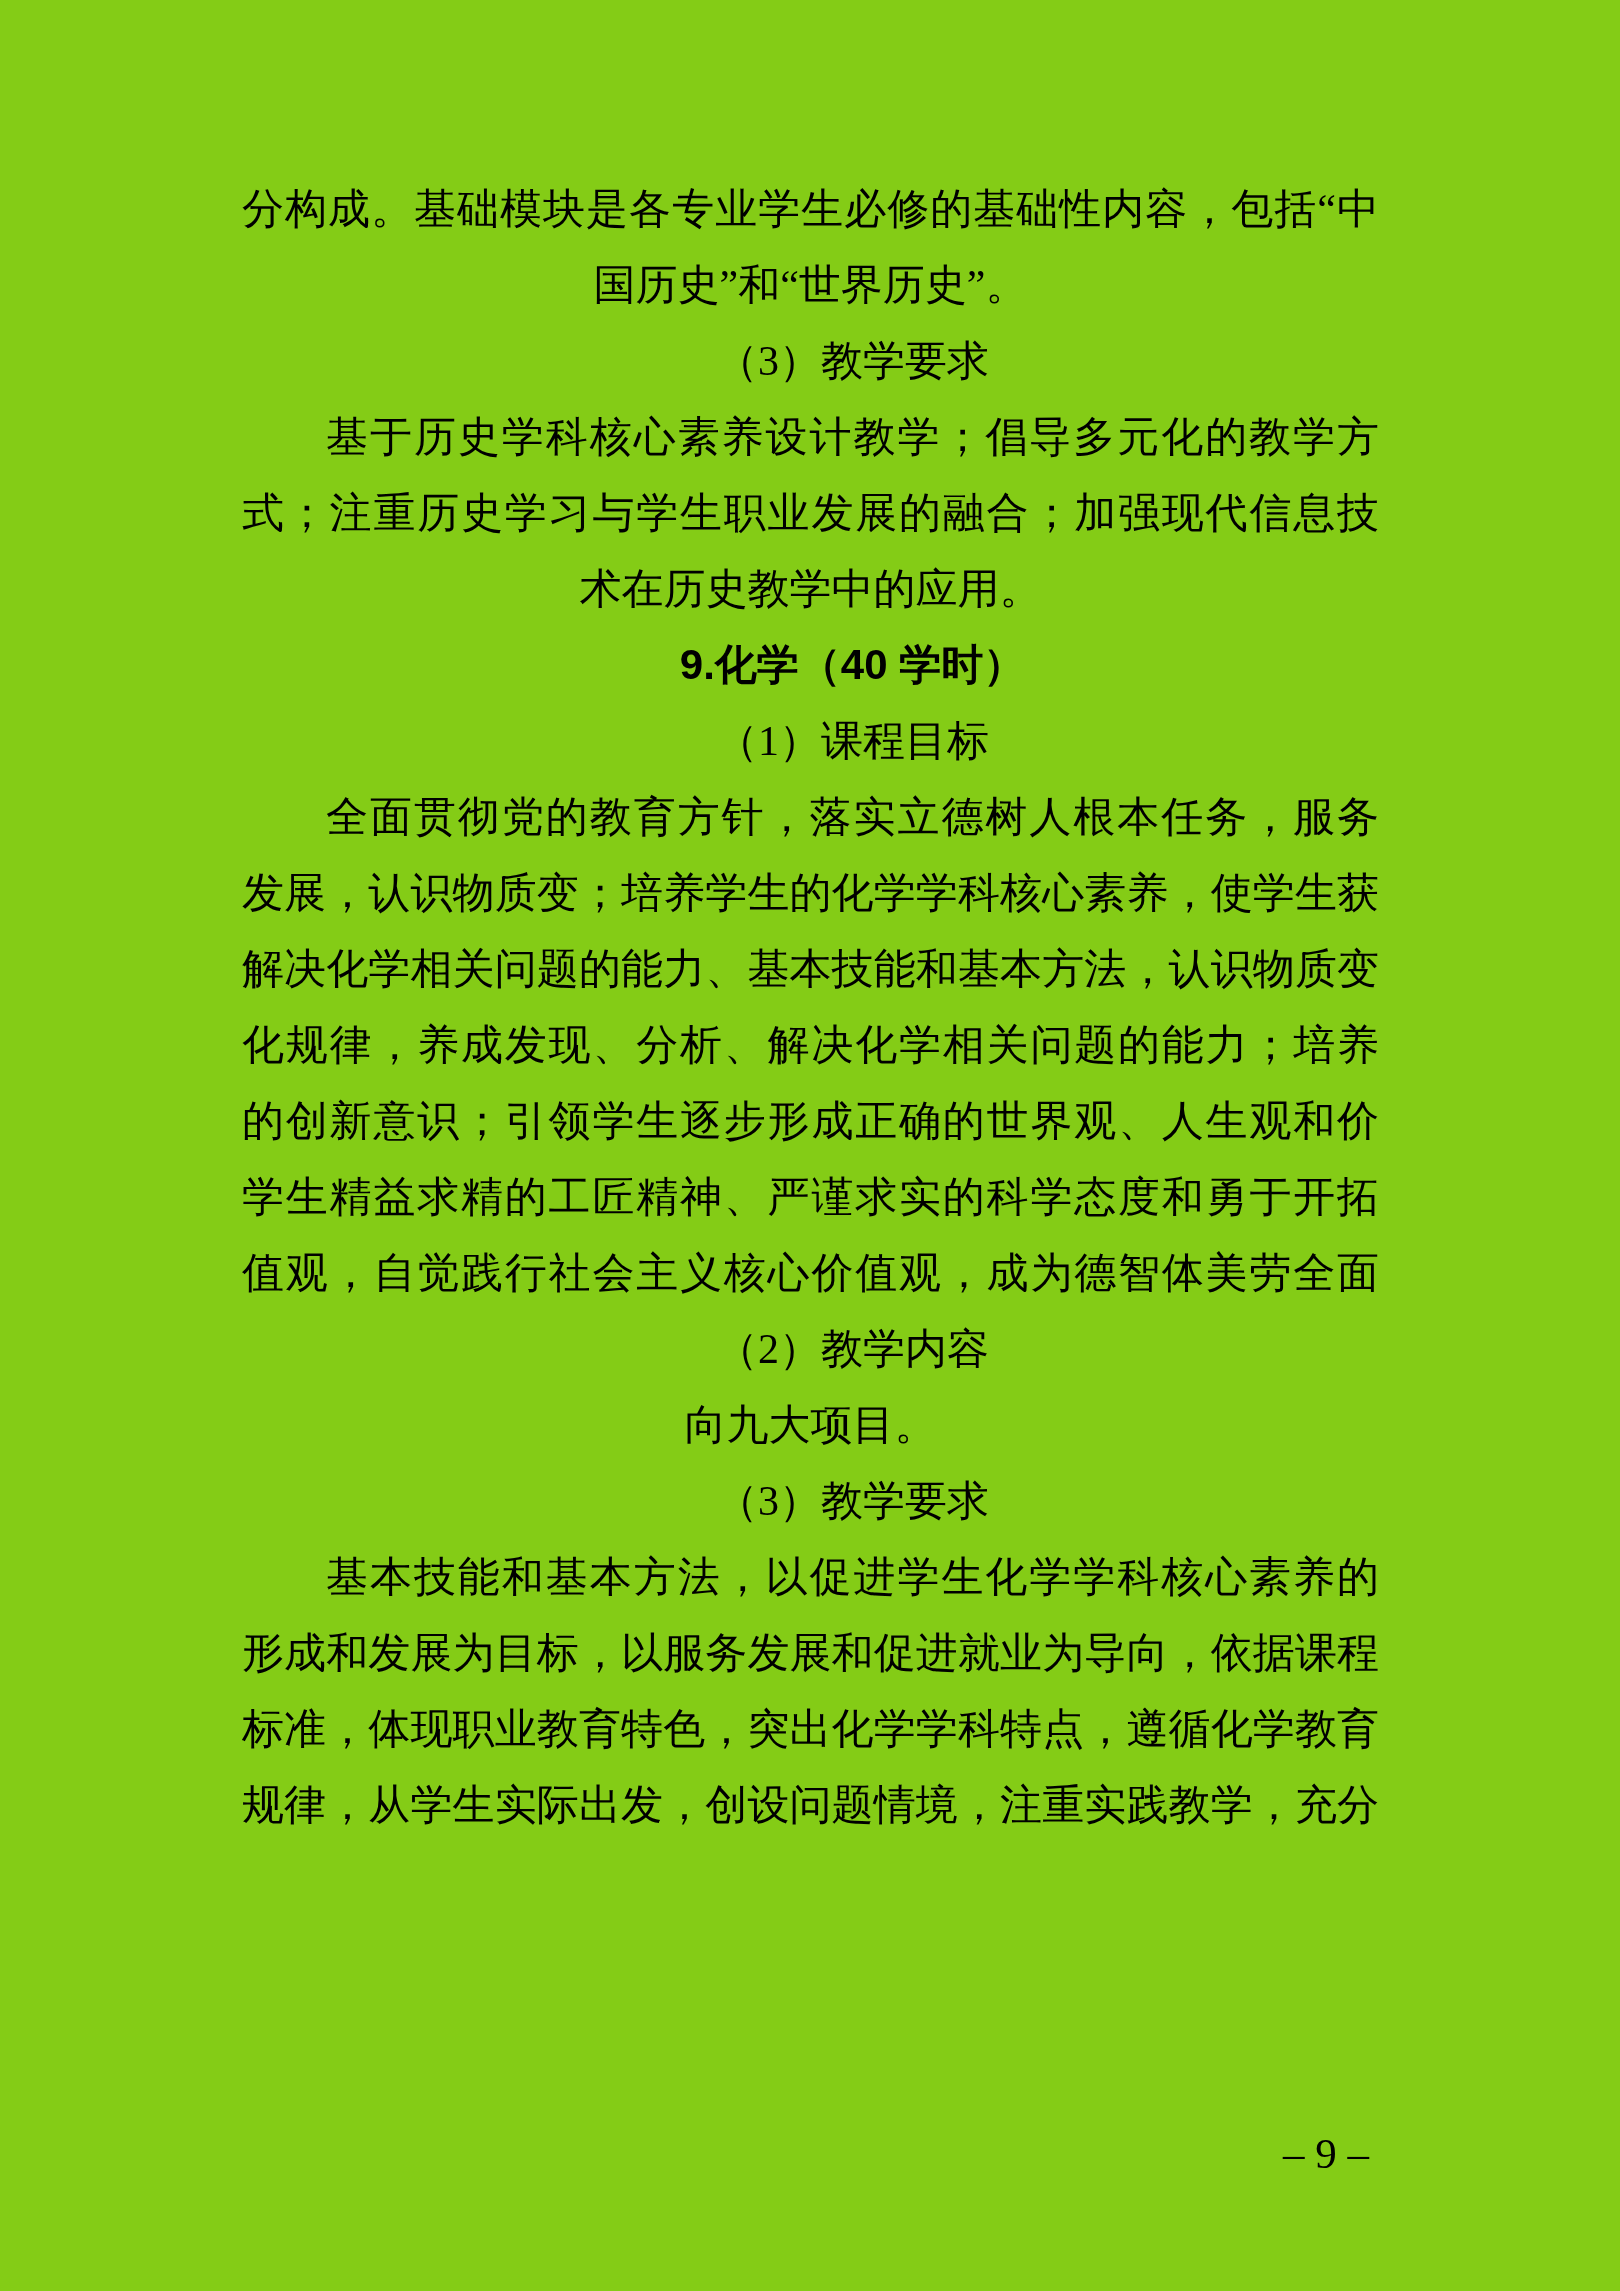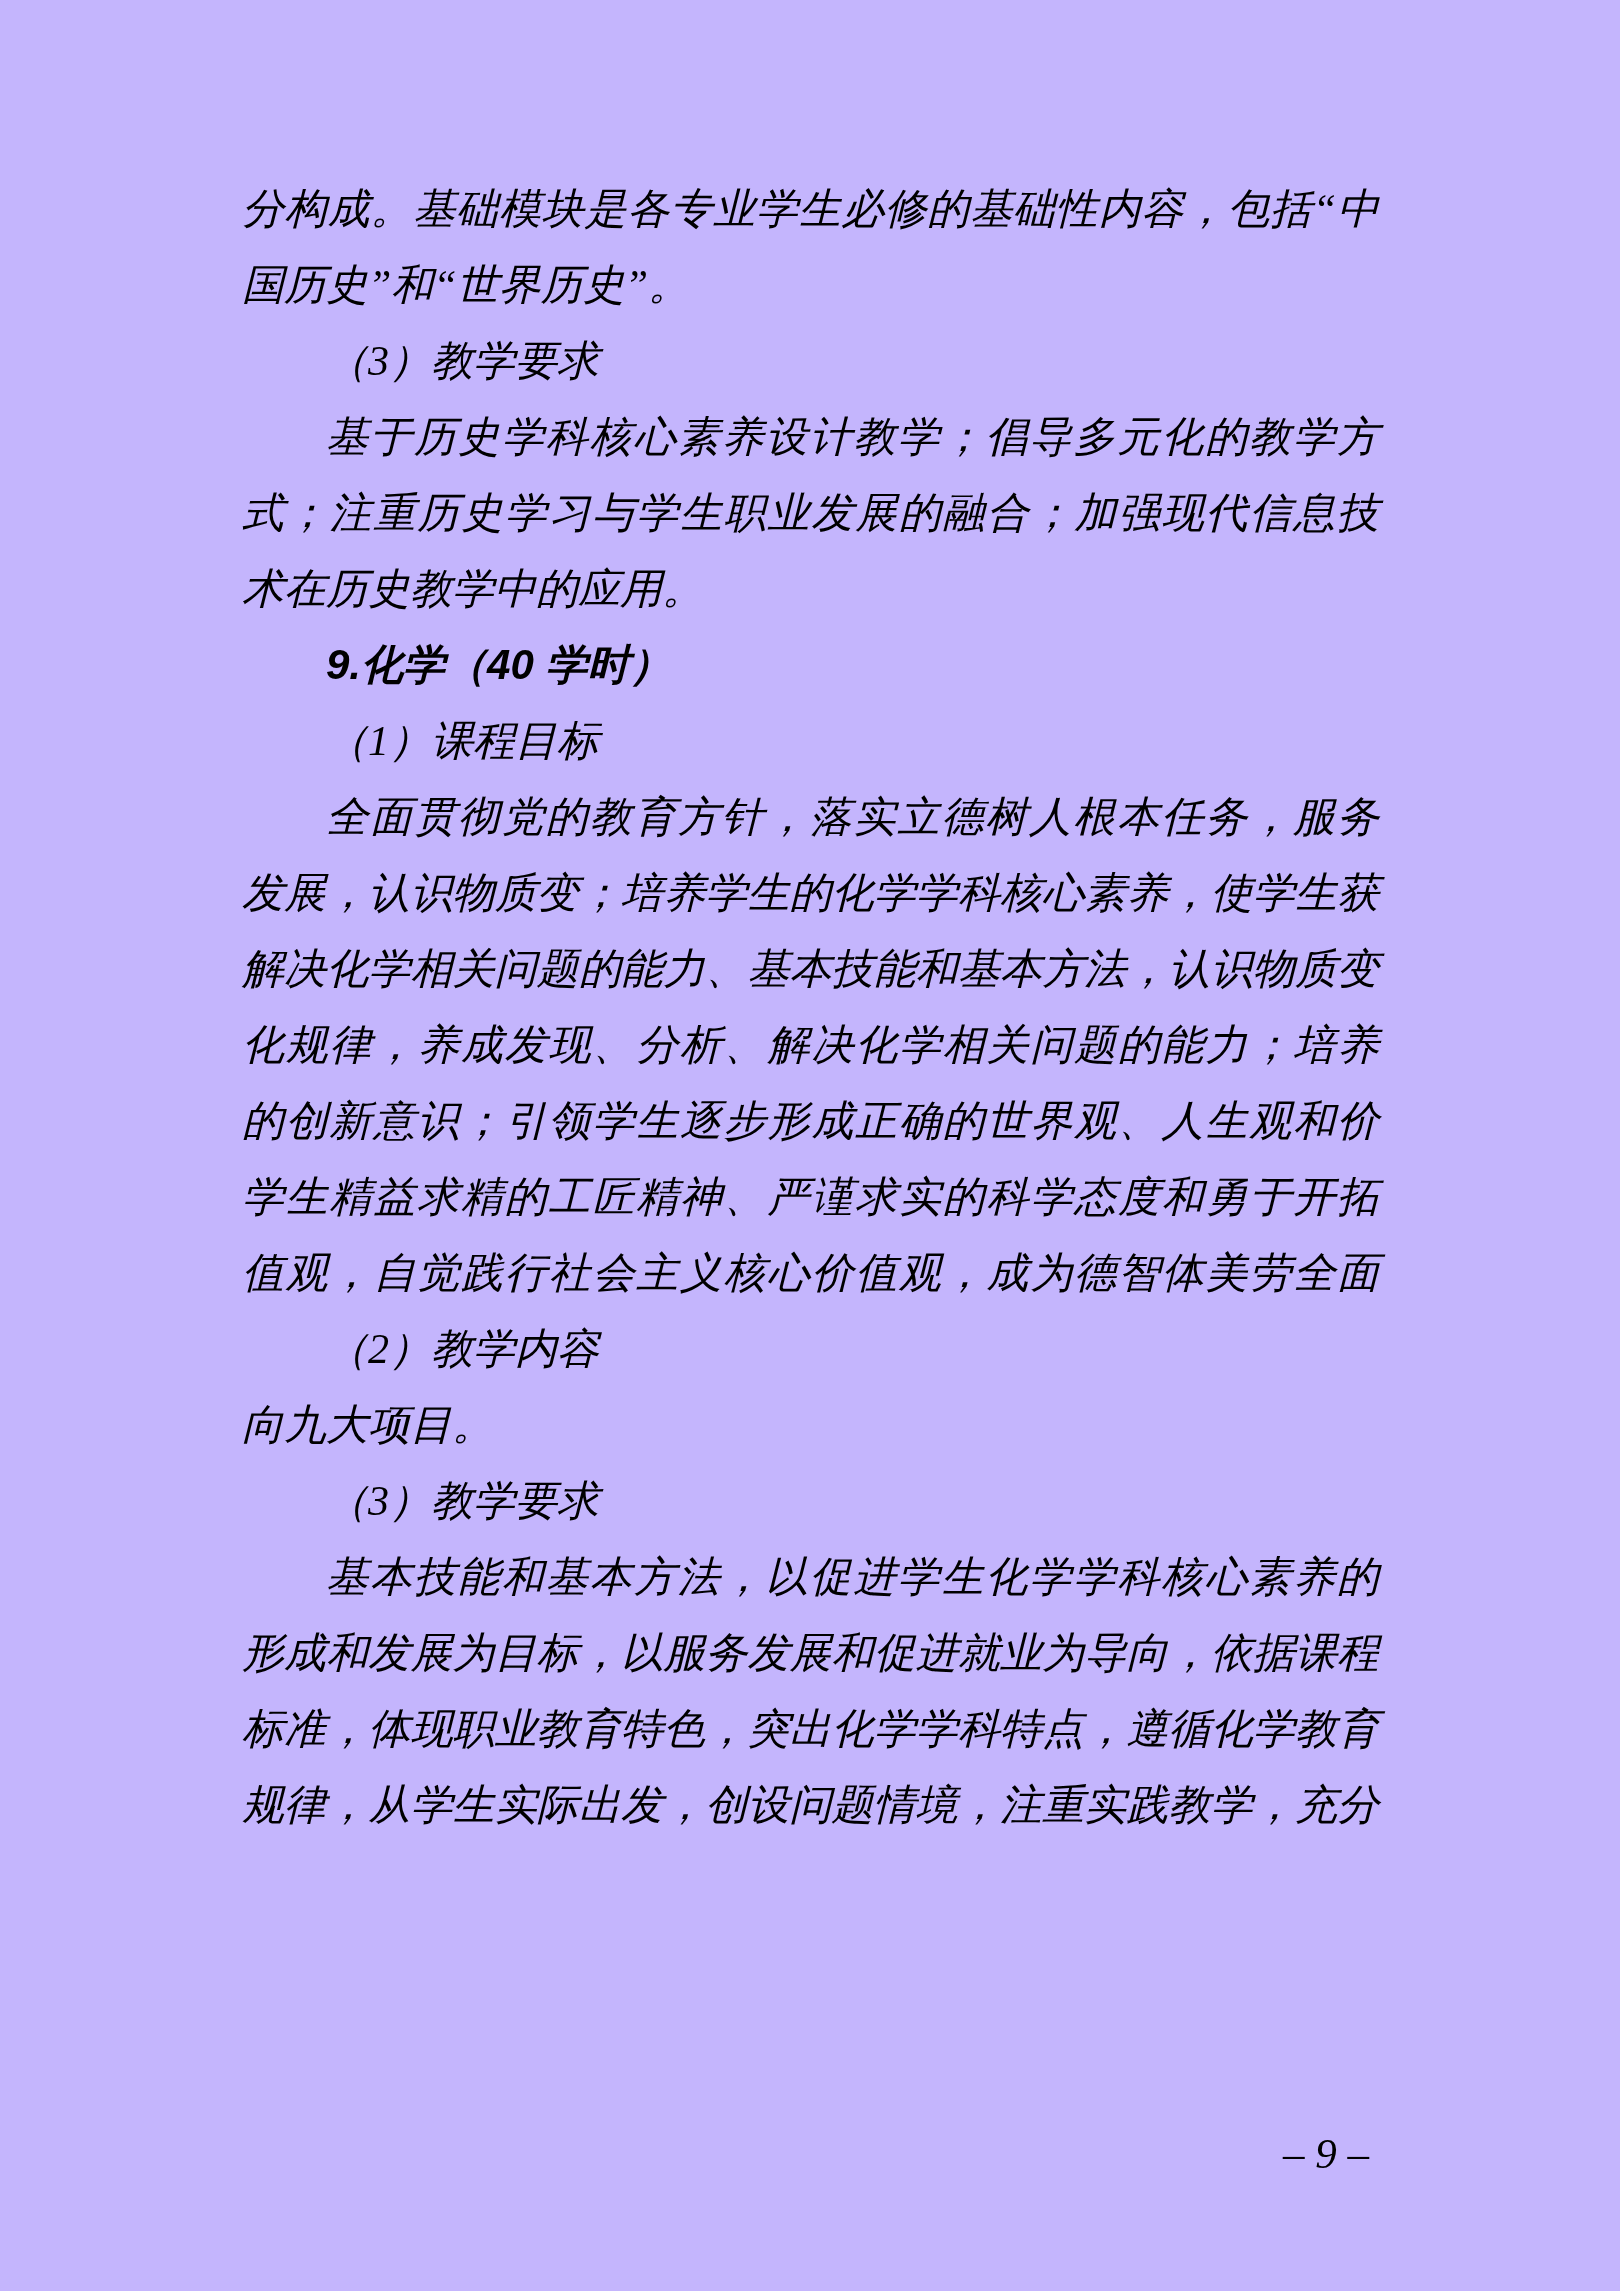--- a/index.html
+++ b/index.html
@@ -4,39 +4,38 @@
 <style>
   html, body {
     margin: 0;
     padding: 0;
     background: #ffffff;
   }
   .page {
     position: relative;
     width: 1620px;
     height: 2292px;
-    background: #c4b5fd;
+    background: #84cc16;
     overflow: hidden;
     font-family: "Liberation Serif", serif;
     color: #000000;
-    font-style: italic;
   }
   .textblock {
     position: absolute;
     left: 242px;
     top: 171px;
     width: 1137px;
   }
   .line {
     height: 76px;
     line-height: 76px;
     font-size: 42px;
     color: #000000;
     letter-spacing: 0;
-    text-align: left;
+    text-align: center;
     white-space: nowrap;
   }
   .line.j {
     white-space: normal;
     text-align: justify;
     text-align-last: justify;
   }
   .line.ind {
     text-indent: 84px;
   }

